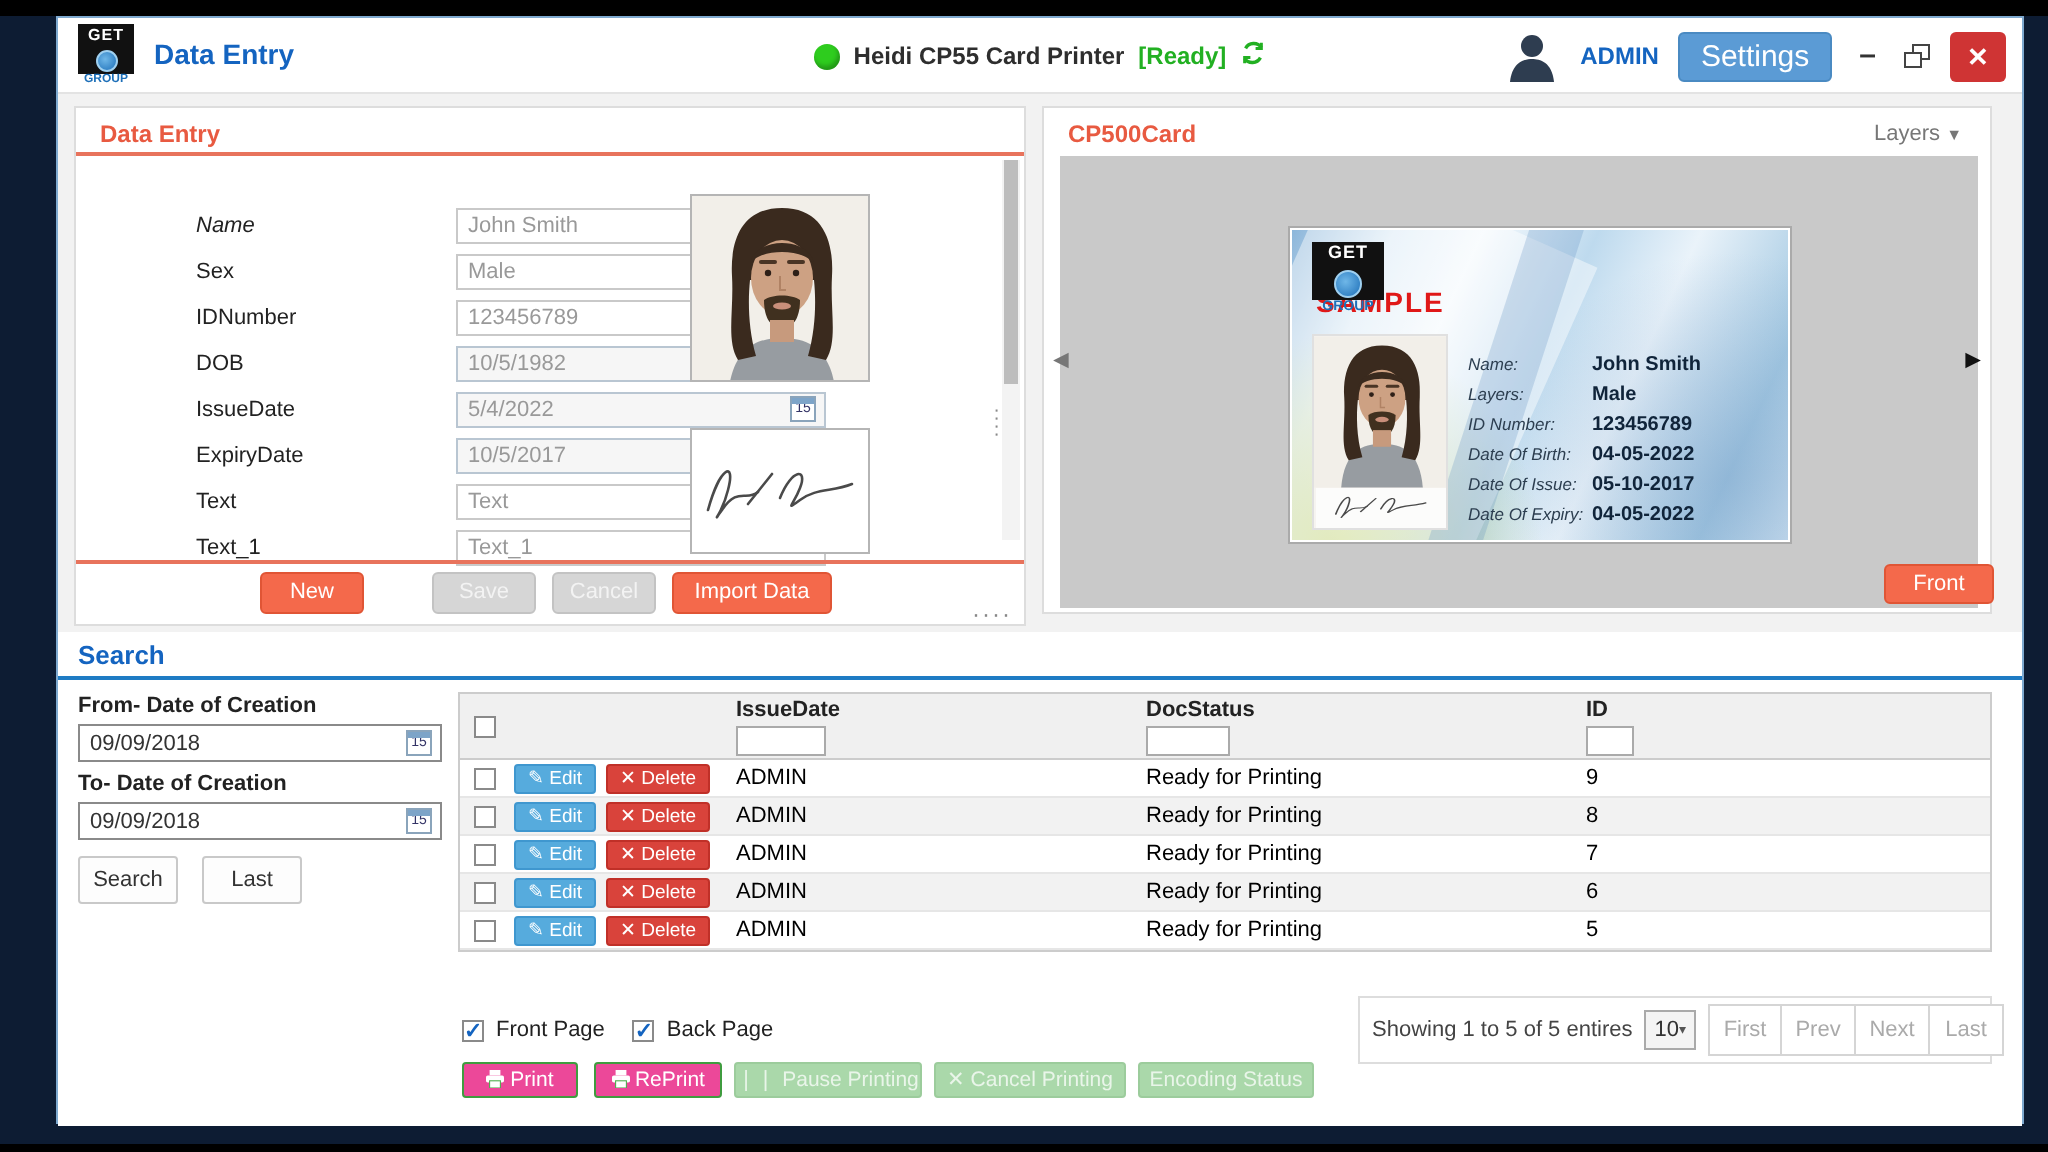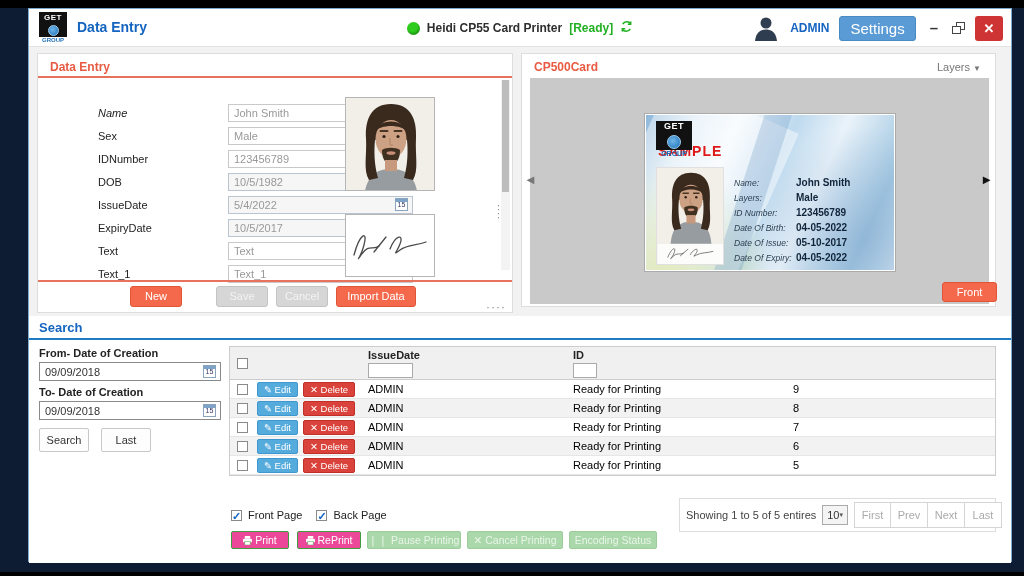--- a/index.html
+++ b/index.html
@@ -327,20 +327,24 @@
 
       <div class="grid">
         <div class="g-head">
           <div class="c-cb">
               <span class="cb"></span>
             </div>
           <div class="c-act hcol"></div>
           <div class="c-user hcol" style="padding-left:0;">
             <div class="h-title">IssueDate</div>
             <input class="h-filter" style="width: 45px;">
+          </div>
+          <div class="c-doc hcol" style="padding-left:0;">
+            <div class="h-title">DocStatus</div>
+            <input class="h-filter" style="width: 42px;">
           </div>
           <div class="c-id hcol" style="padding-left:0;">
             <div class="h-title">ID</div>
             <input class="h-filter" style="width: 24px;">
           </div>
         </div>
 
         <div class="g-row">
           <div class="c-cb">
               <span class="cb"></span>

